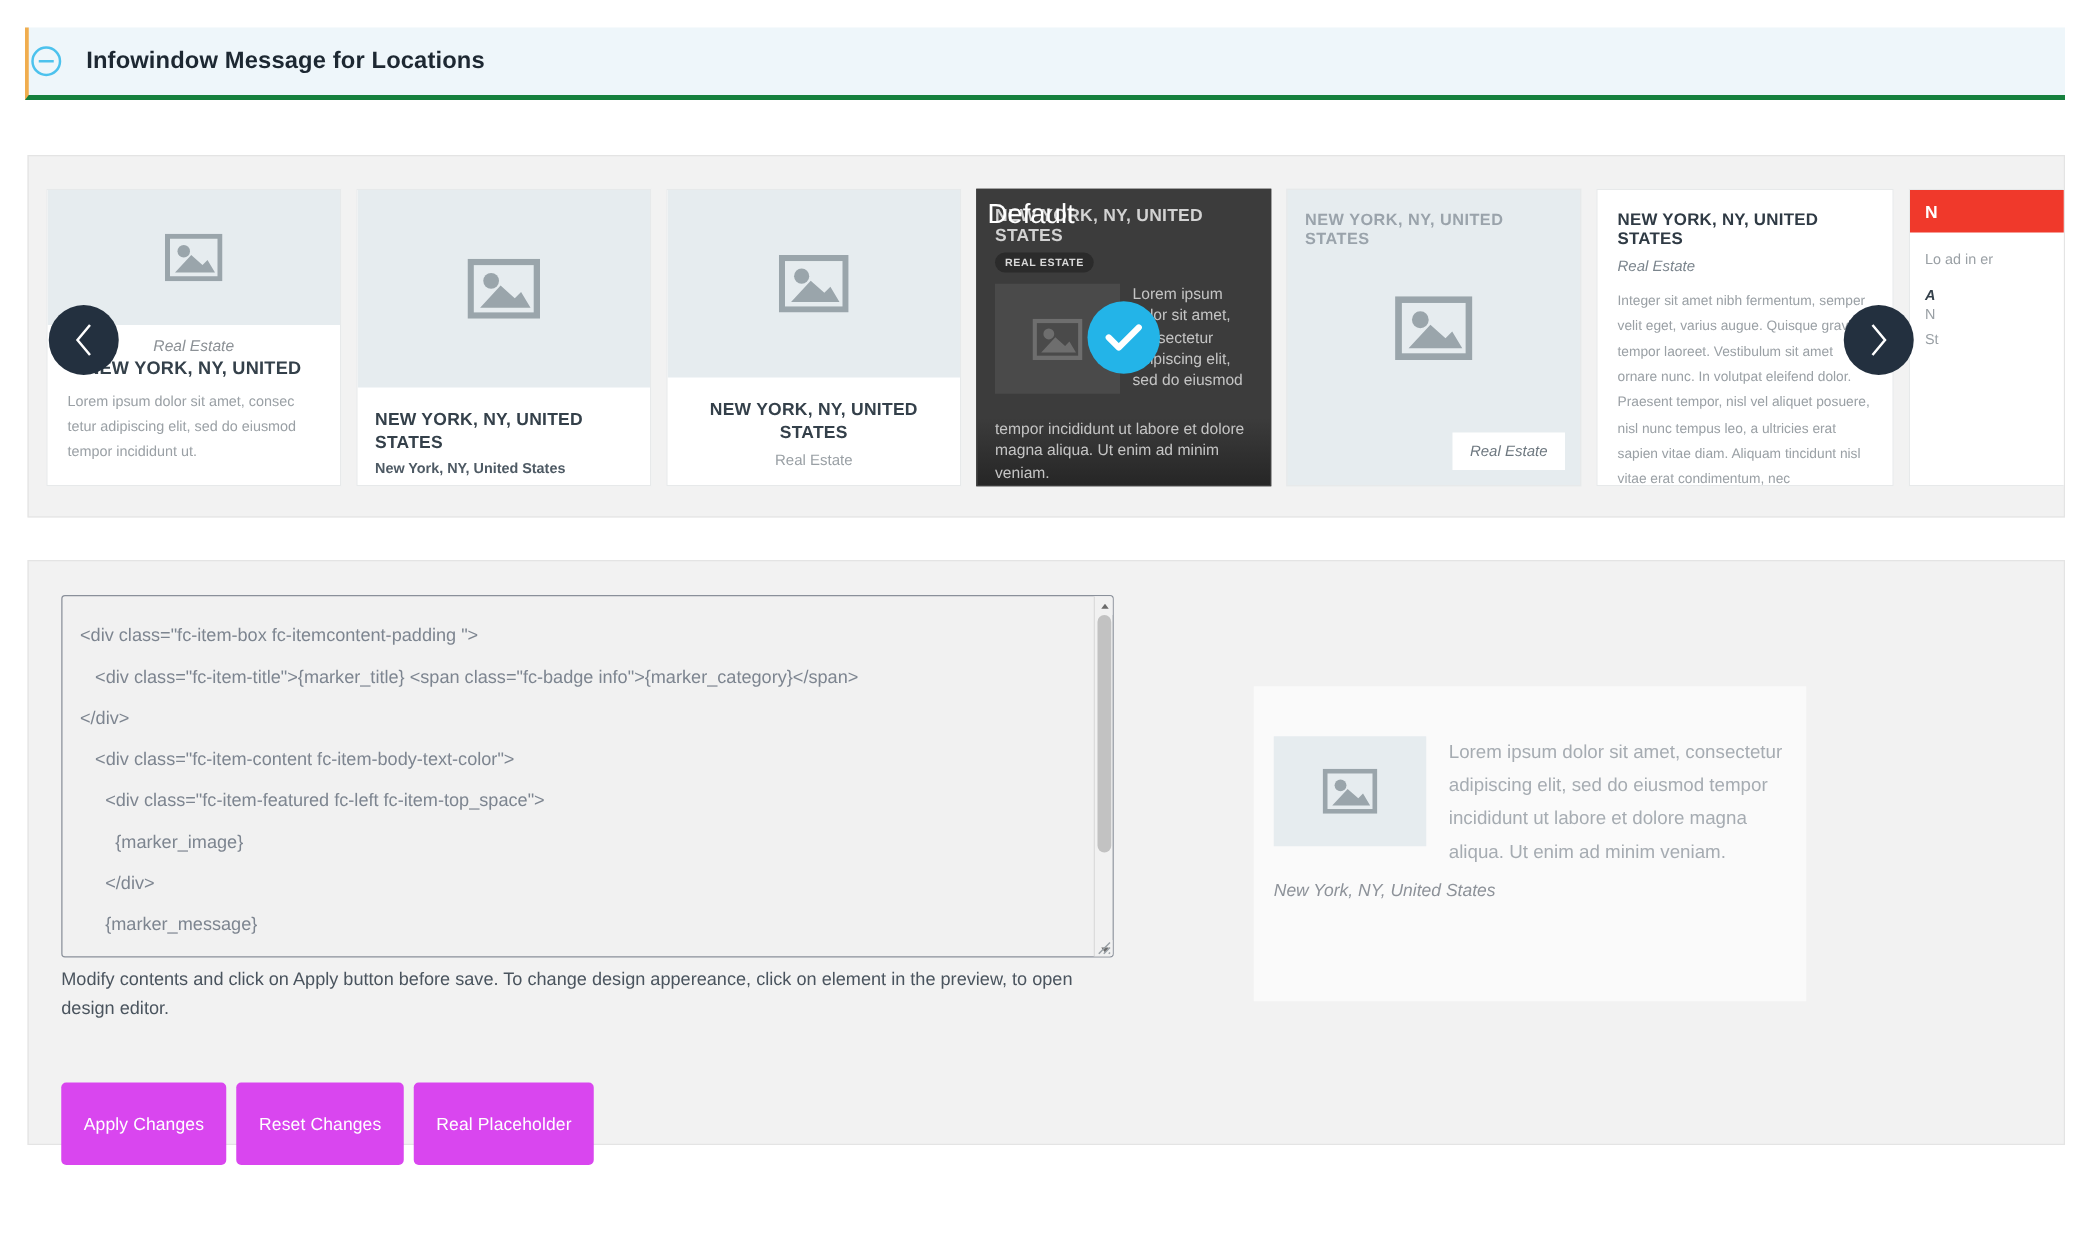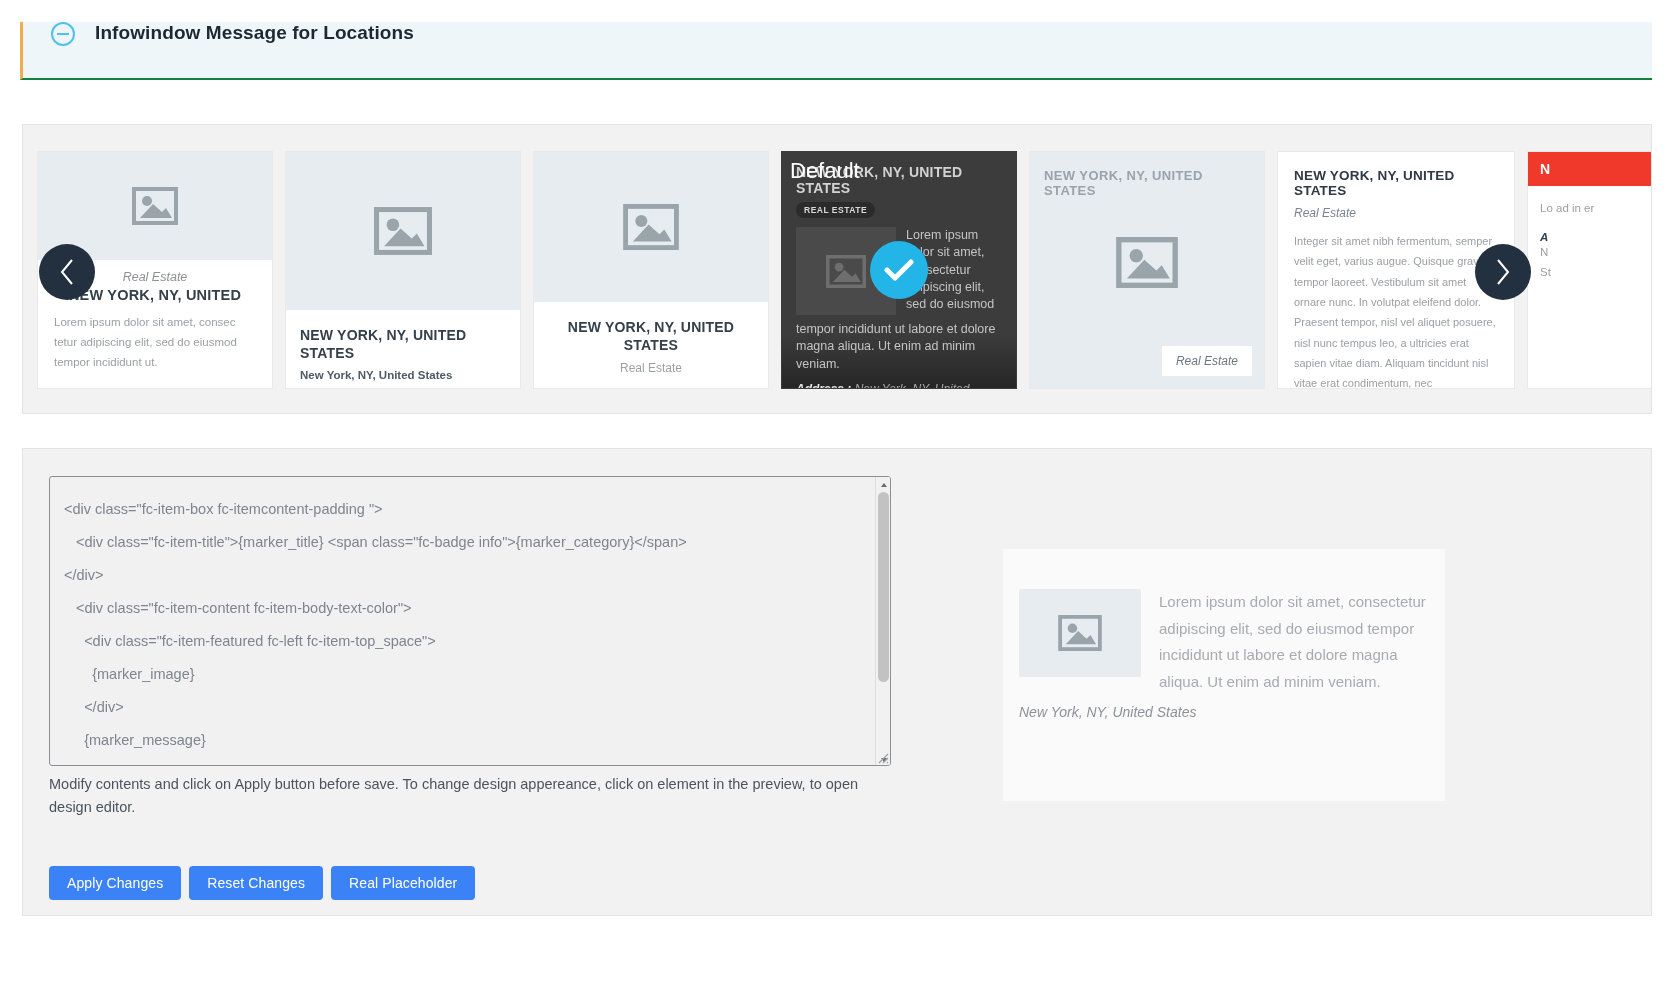--- a/index.html
+++ b/index.html
@@ -12,24 +12,24 @@
     overflow: hidden;
   }
 
   
   .panel-header {
     position: absolute;
     left: 20px; top: 22px;
     width: 1632px; height: 58px;
     background: #eef6fa;
     border-left: 3px solid #f0ad4e;
-    border-bottom: 2px solid #15803d;
+    border-bottom: 4px solid #15803d;
     display: flex;
-    align-items: flex-start;
-    padding-left: 28px;
+    align-items: center;
+    padding-left: 2px;
   }
   .collapse-icon {
     width: 24px; height: 24px;
     border: 2px solid #4cc2ed;
     border-radius: 50%;
     position: relative;
     flex: 0 0 auto;
   }
   .collapse-icon::after {
     content: "";
@@ -119,21 +119,21 @@
     font-size: 8.5px; font-weight:bold; letter-spacing:.5px;
     padding: 3px 8px; border-radius: 9px;
     margin-top: 6px;
   }
   .c4-row { display:flex; gap:10px; margin-top:9px; }
   .c4-thumb {
     width: 100px; height: 88px; background:#4a4a4a;
     display:flex; align-items:center; justify-content:center; flex:0 0 auto;
   }
   .c4-text { font-size: 12.5px; line-height:1.38; color:#c4c4c4; }
-  .c4-flow { font-size: 12.5px; line-height:1.38; color:#c4c4c4; margin-top:6px;}
+  .c4-flow { font-size: 12.5px; line-height:1.38; color:#c4c4c4; margin-top:20px;}
   .c4-addr {
     font-size: 12px; font-style: italic; color:#a9a9a9; margin-top:9px;
   }
   .c4-addr b { color:#e5e5e5; }
   .c4-fade {
     position:absolute; left:0; right:0; bottom:0; height:54px;
     background: linear-gradient(to bottom, rgba(60,60,60,0), rgba(20,20,20,.55));
     pointer-events:none;
   }
   .default-label {
@@ -257,24 +257,24 @@
     width: 840px;
     font-size: 14.5px;
     line-height: 1.62;
     color: #4a545e;
   }
   .btn-row {
     position:absolute; left: 26px; top: 417px;
     display:flex; gap: 8px;
   }
   .btn {
-    background: #3b82f6;
+    background: #d946ef;
     color: #ffffff;
     font-size: 14px;
-    padding: 9px 18px;
+    padding: 25px 18px;
     border: none;
     border-radius: 4px;
     cursor: pointer;
     font-family: "Liberation Sans", sans-serif;
     letter-spacing: .1px;
   }
 
   
   .preview-card {
     position:absolute; left: 980px; top: 100px;

